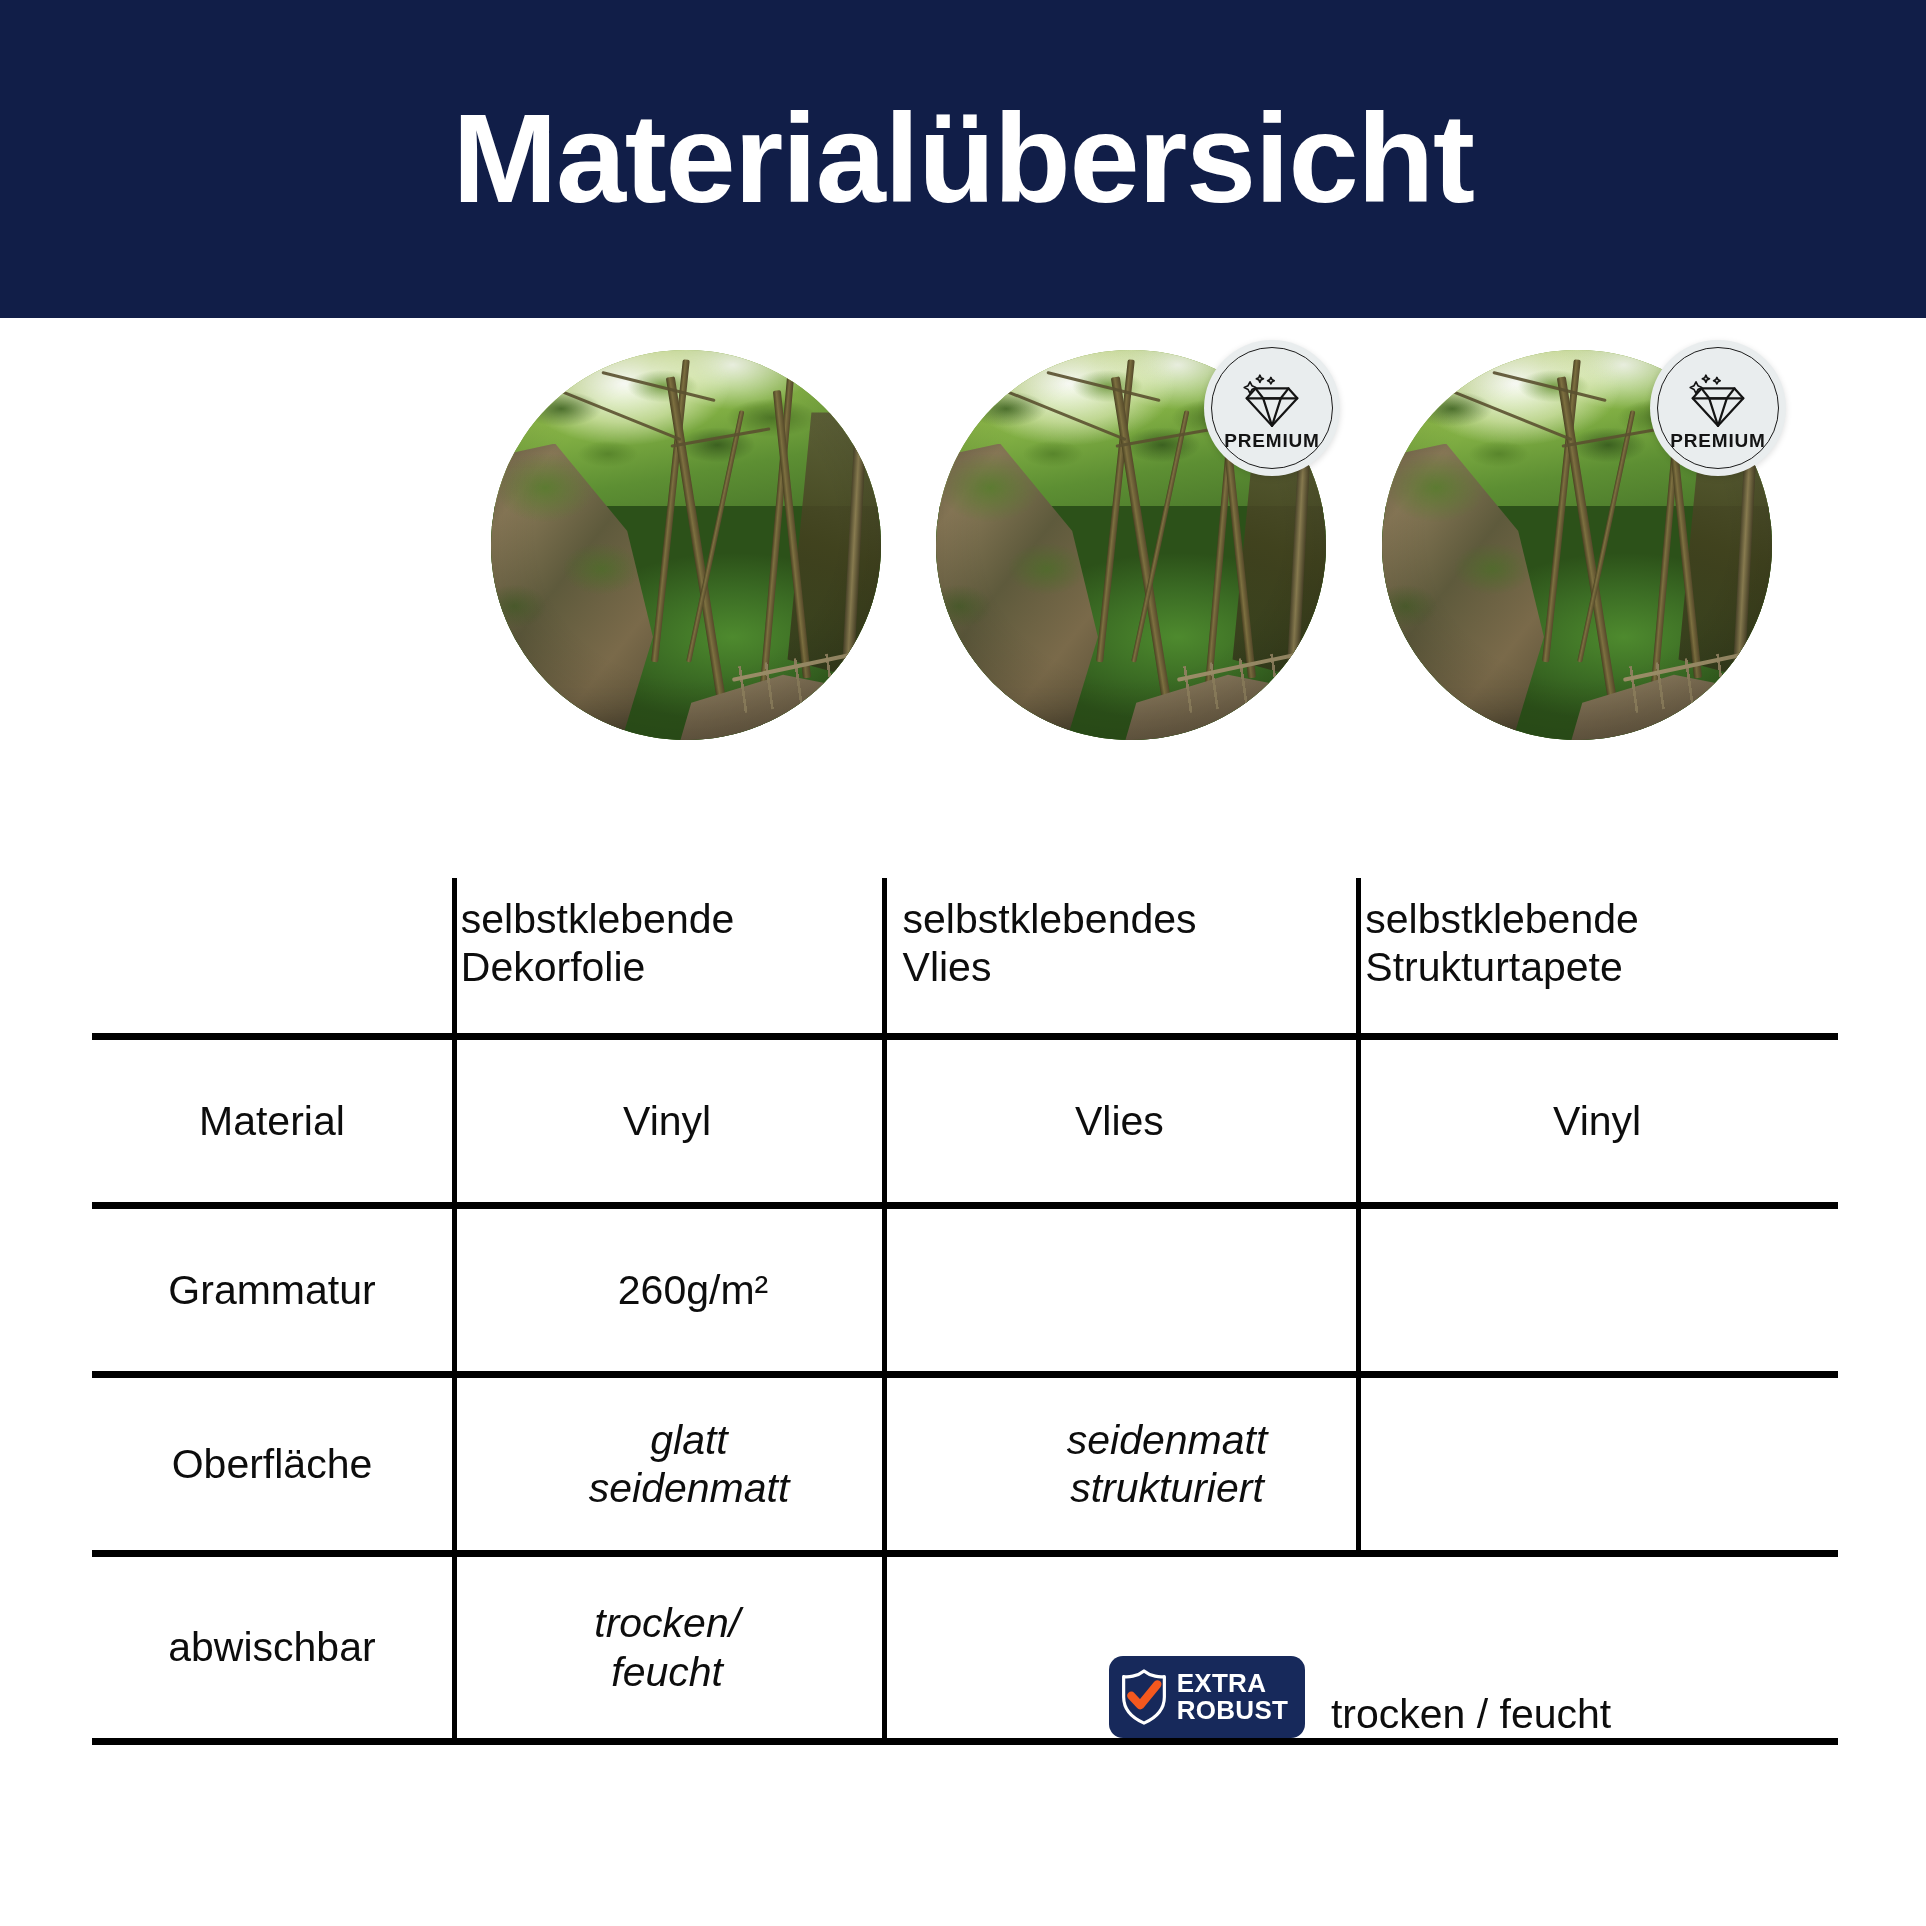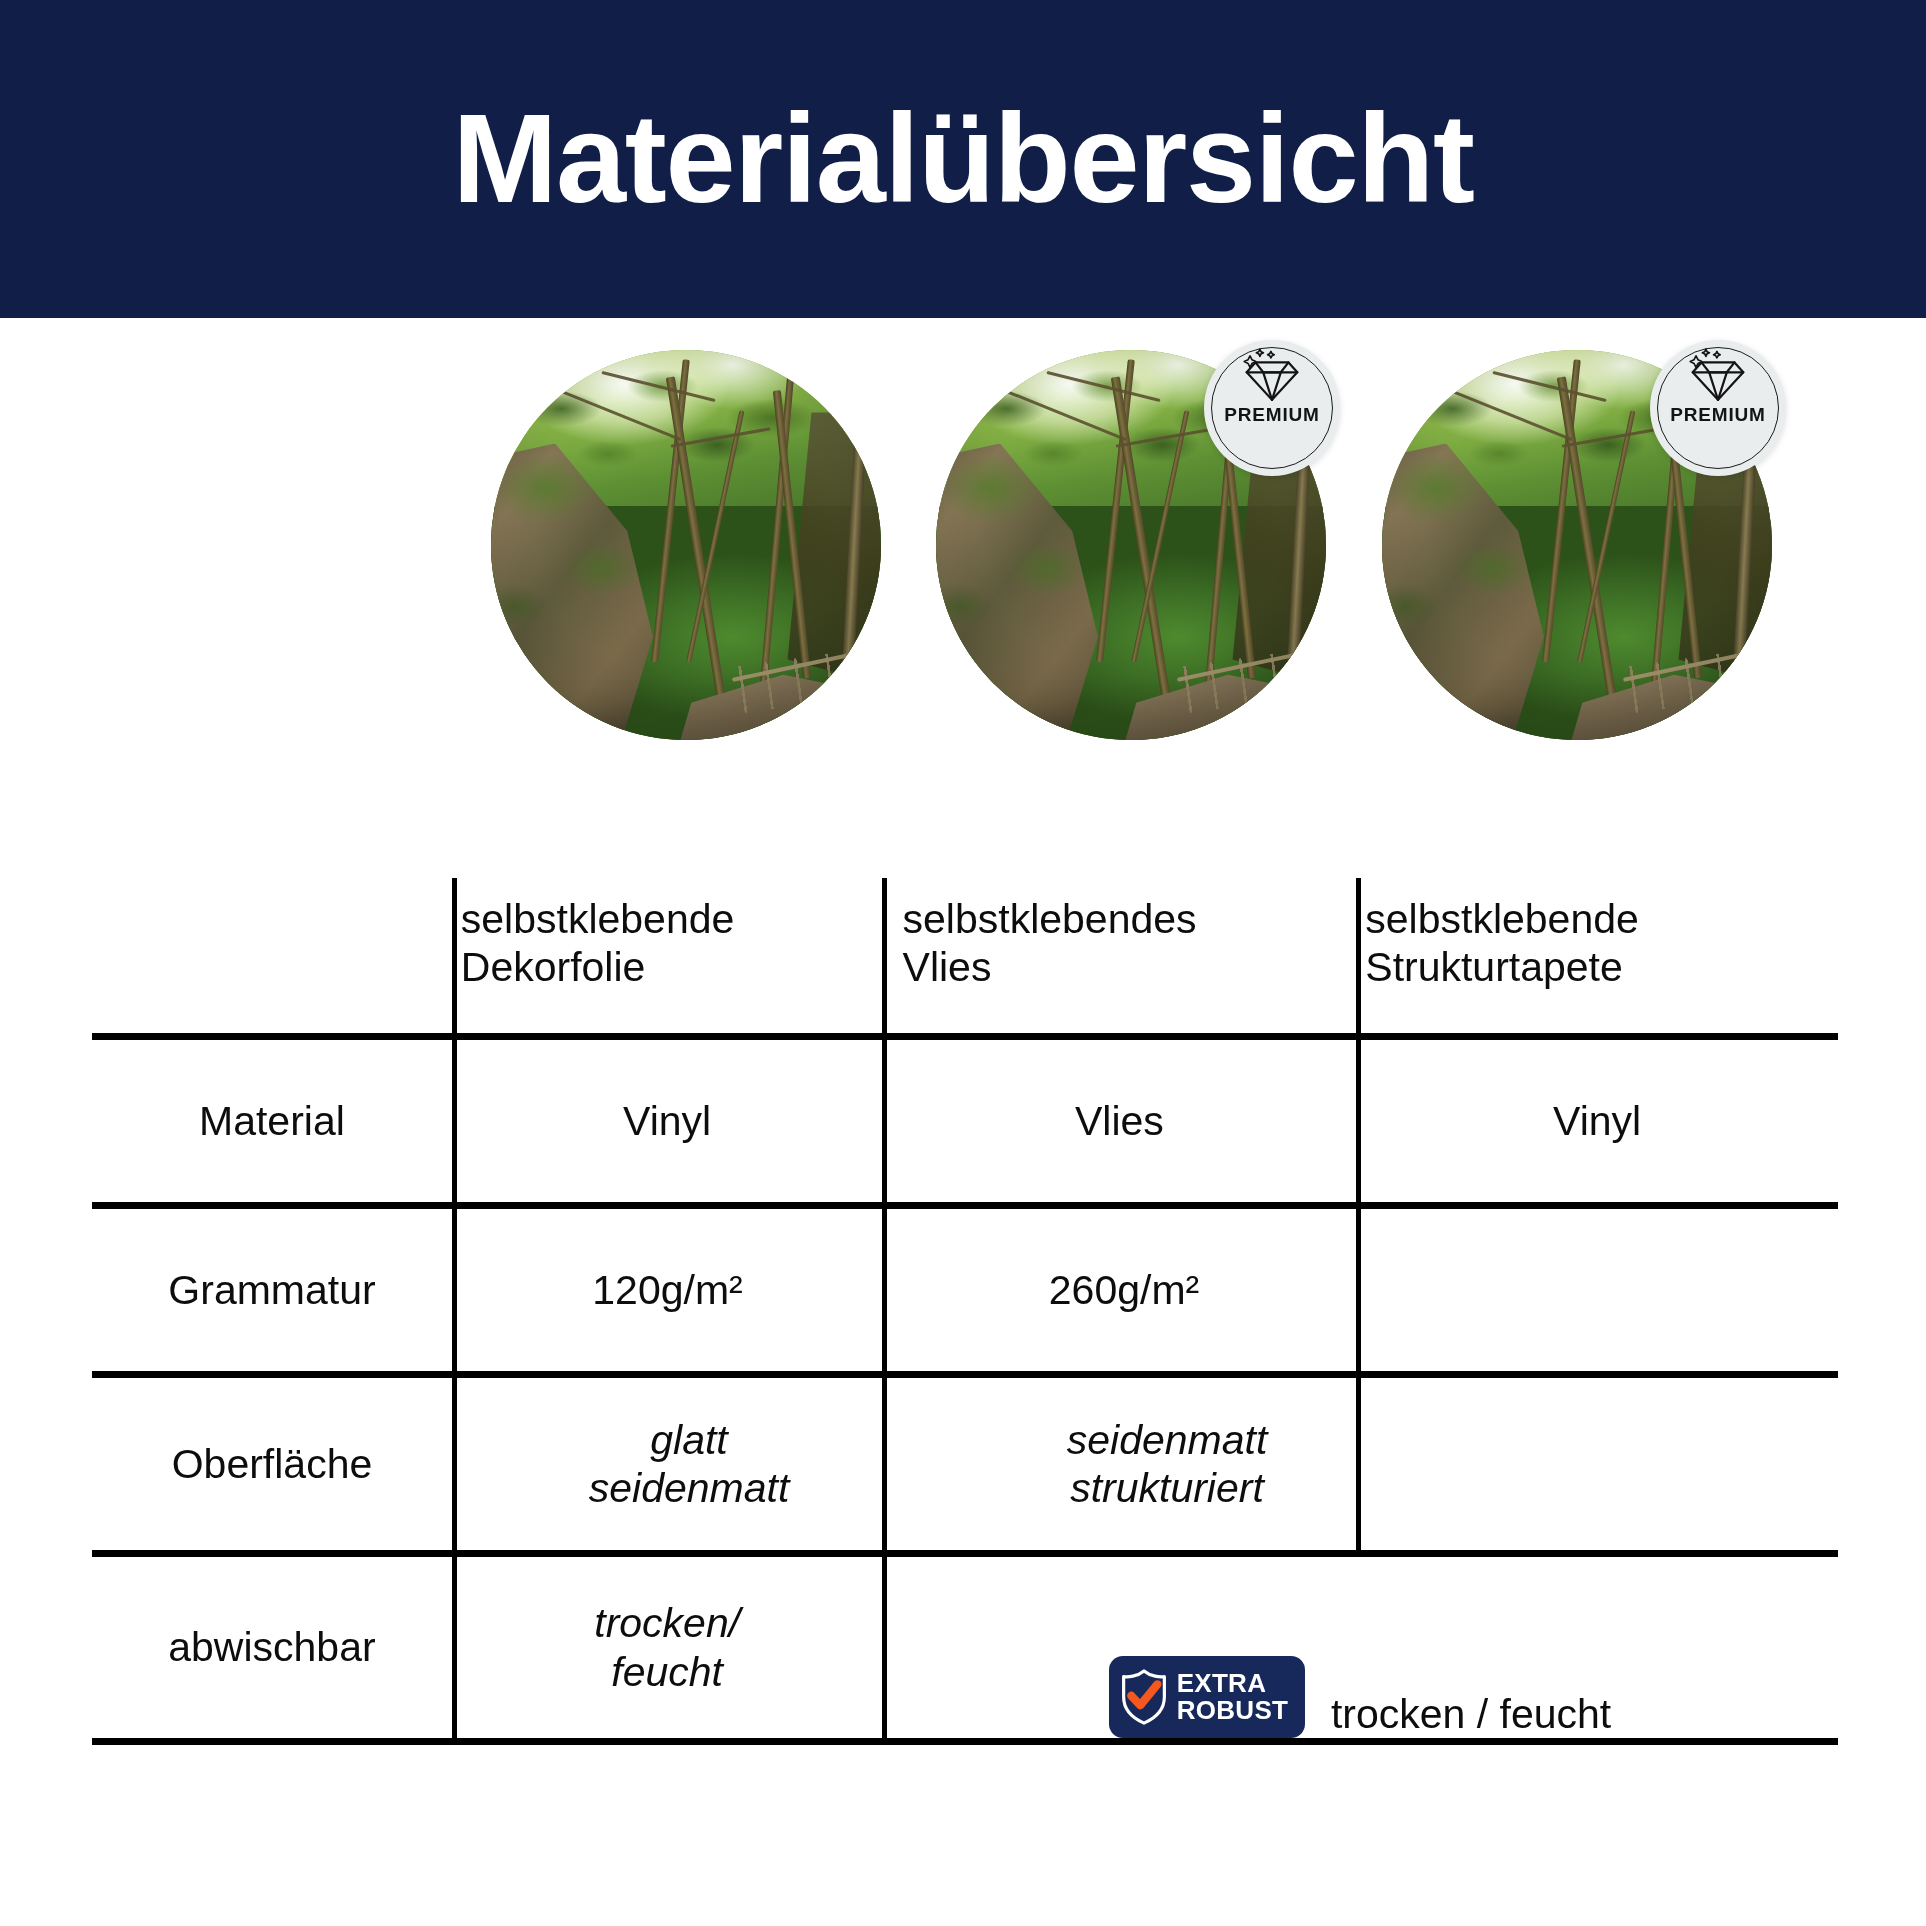--- a/index.html
+++ b/index.html
@@ -125,21 +125,21 @@
     position:absolute;inset:0;border-radius:50%;
     background:radial-gradient(circle at 50% 46%, rgba(0,0,0,0) 52%, rgba(0,0,0,.22) 100%);
   }
 
   
   .premium-badge{
     position:absolute;right:-14px;top:-10.3px;
     width:136px;height:136px;border-radius:50%;
     background:#E9EDEE;
     box-shadow:0 1.9px 6.4px rgba(0,0,0,.13);
-    display:flex;flex-direction:column;align-items:center;
+    display:flex;flex-direction:column;align-items:center;justify-content:center;
   }
   .premium-badge .ring{
     position:absolute;inset:7px;border-radius:50%;
     border:1.9px solid #1b1b1b;
   }
   .premium-badge svg{position:relative;width:68px;height:55px;margin-top:7.7px;}
   .premium-label{
     position:relative;
     font-size:19px;font-weight:bold;letter-spacing:0.8px;color:#141414;
     margin-top:2.6px;line-height:1;
@@ -357,21 +357,20 @@
       <div class="cell c-2">Vlies</div>
       <div class="cell c-3">Vinyl</div>
     </div>
     <div class="rule"></div>
 
     <div class="trow row-grammatur">
       <div class="vline v1"></div>
       <div class="vline v2"></div>
       <div class="vline v3"></div>
       <div class="cell c-label">Grammatur</div>
-      <div class="cell c-1">120g/m²</div>
       <div class="cell c-3">260g/m²</div>
     </div>
     <div class="rule"></div>
 
     <div class="trow row-oberflaeche">
       <div class="vline v1"></div>
       <div class="vline v2"></div>
       <div class="vline v3"></div>
       <div class="cell c-label">Oberfläche</div>
       <div class="cell c-2">

